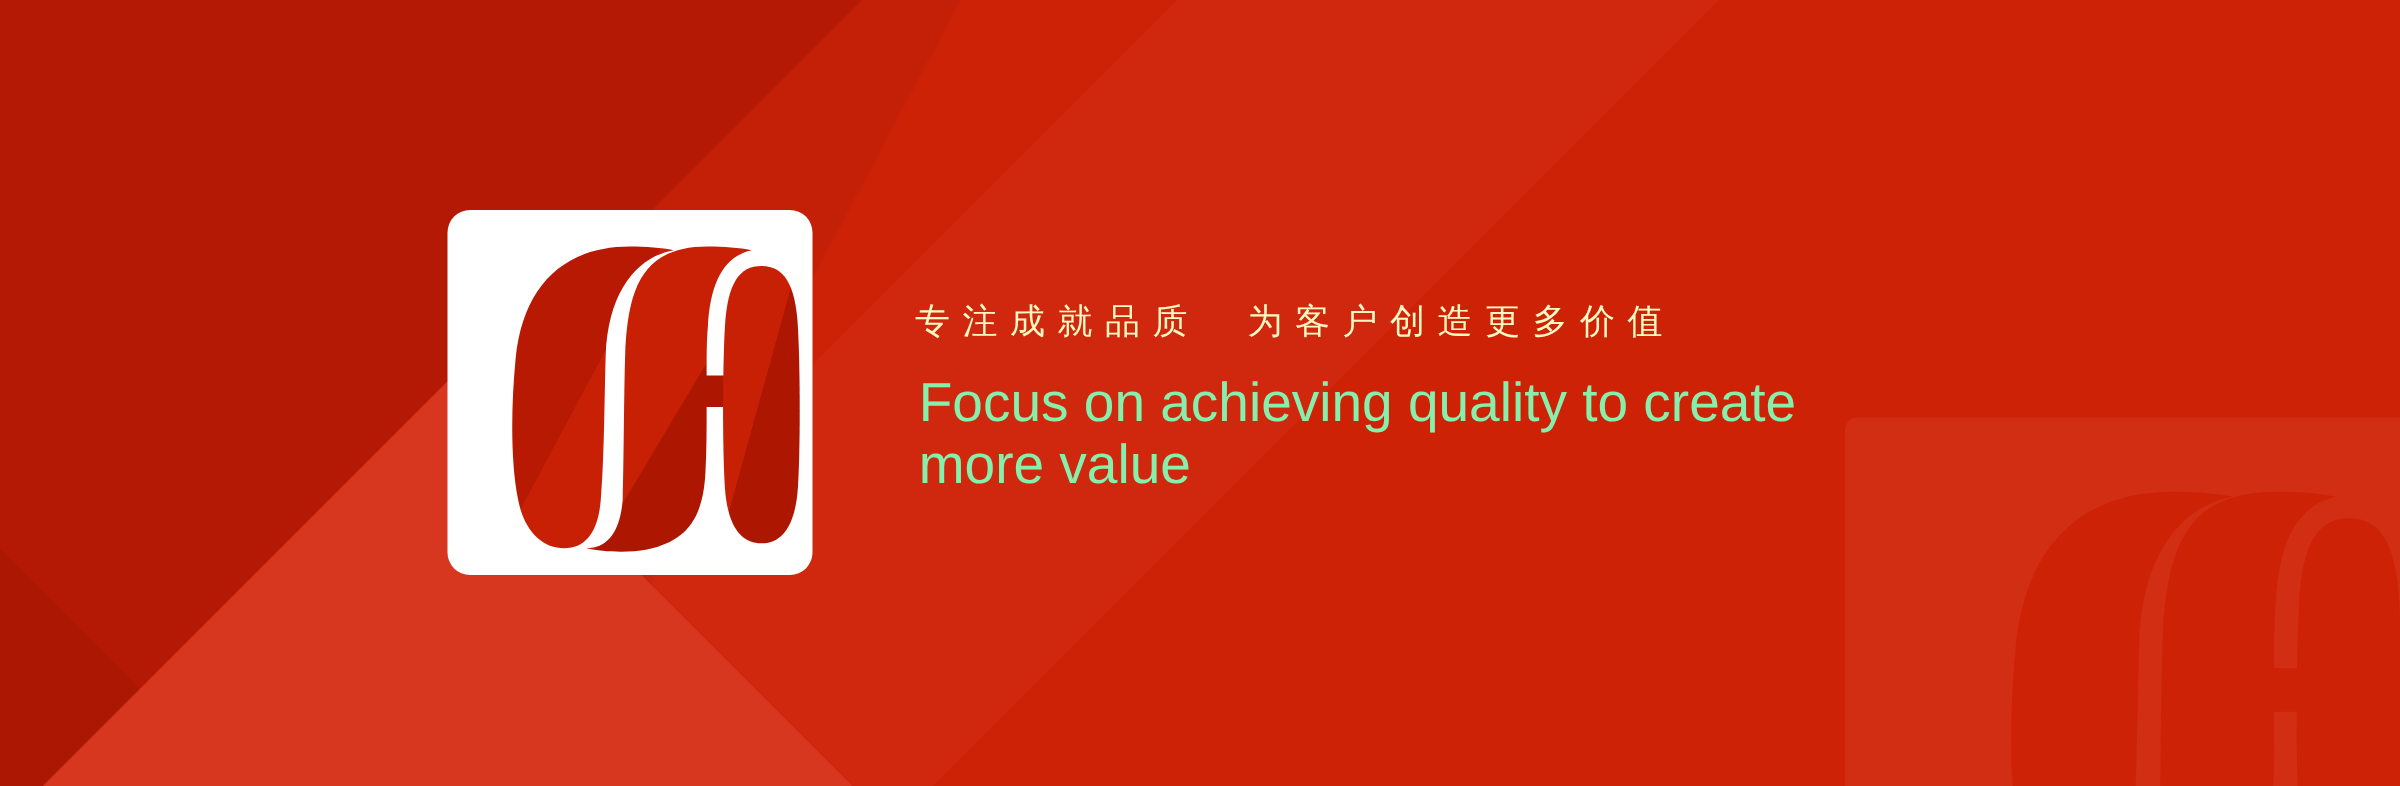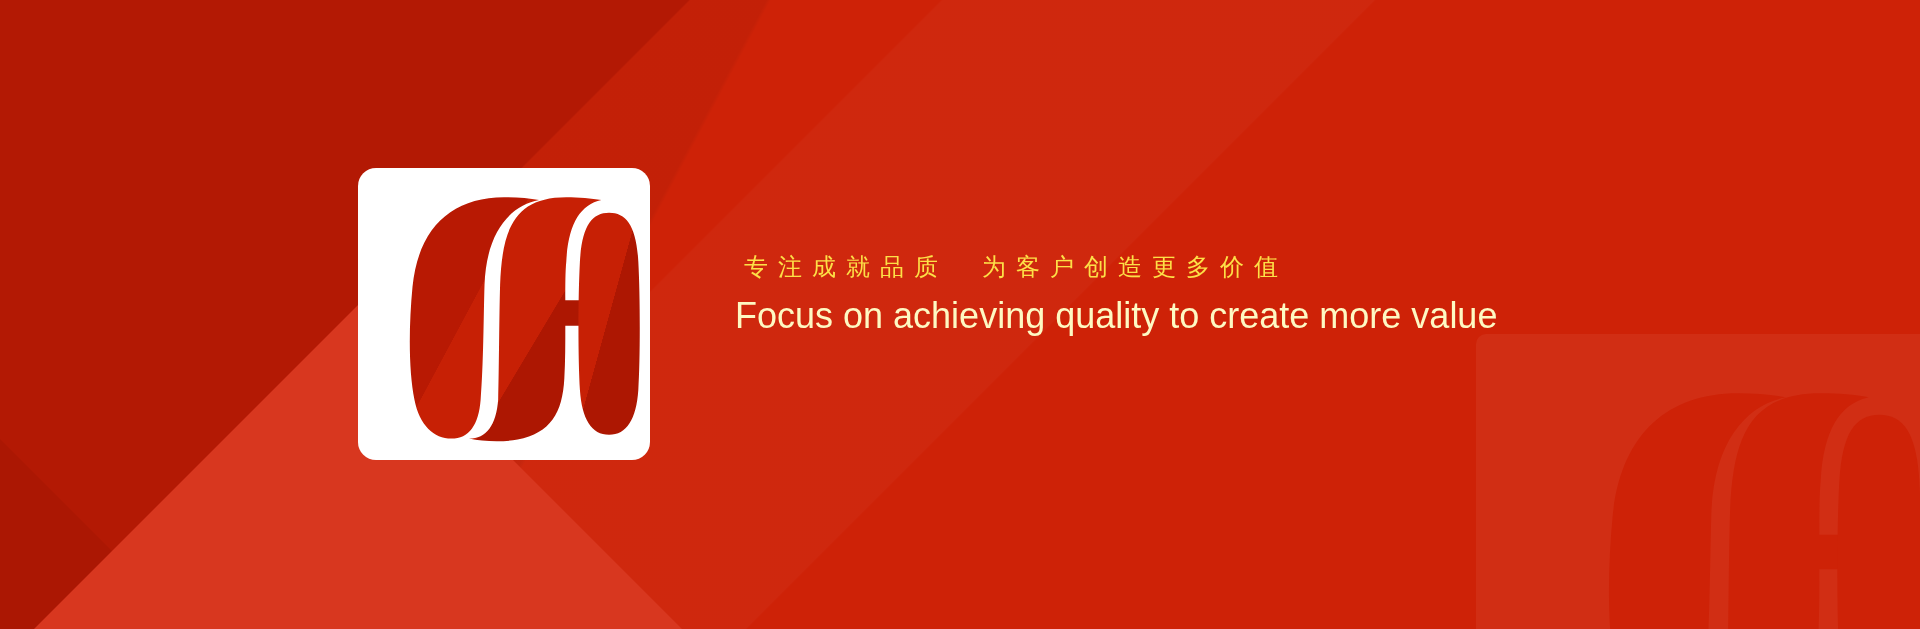--- a/index.html
+++ b/index.html
@@ -123,36 +123,36 @@
 
   
   .text-block {
     position: absolute;
     left: 728px;
     top: 238px;
     width: 1120px;
   }
 
   .headline {
-    color: #fde047;
-    font-size: 24px;
+    color: #fef9c3;
+    font-size: 28px;
     line-height: 1.1;
     letter-spacing: 10px;
     font-weight: 400;
     white-space: pre;
-    margin: 16px;
+    margin: 4px;
     font-family: "DejaVu Sans", "Liberation Sans", sans-serif;
   }
 
   .subline {
-    color: #fef9c3;
-    font-size: 36px;
+    color: #86efac;
+    font-size: 44px;
     line-height: 1.12;
     font-weight: 400;
-    margin: 8px 0 0 7px;
+    margin: 25px 0 0 7px;
     max-width: 775px;
     font-family: "Liberation Sans", "DejaVu Sans", sans-serif;
   }
 </style>
 </head>
 <body>
 
 <div id="banner">
 
   <div class="bg-layer facet-diag-bright"></div>

